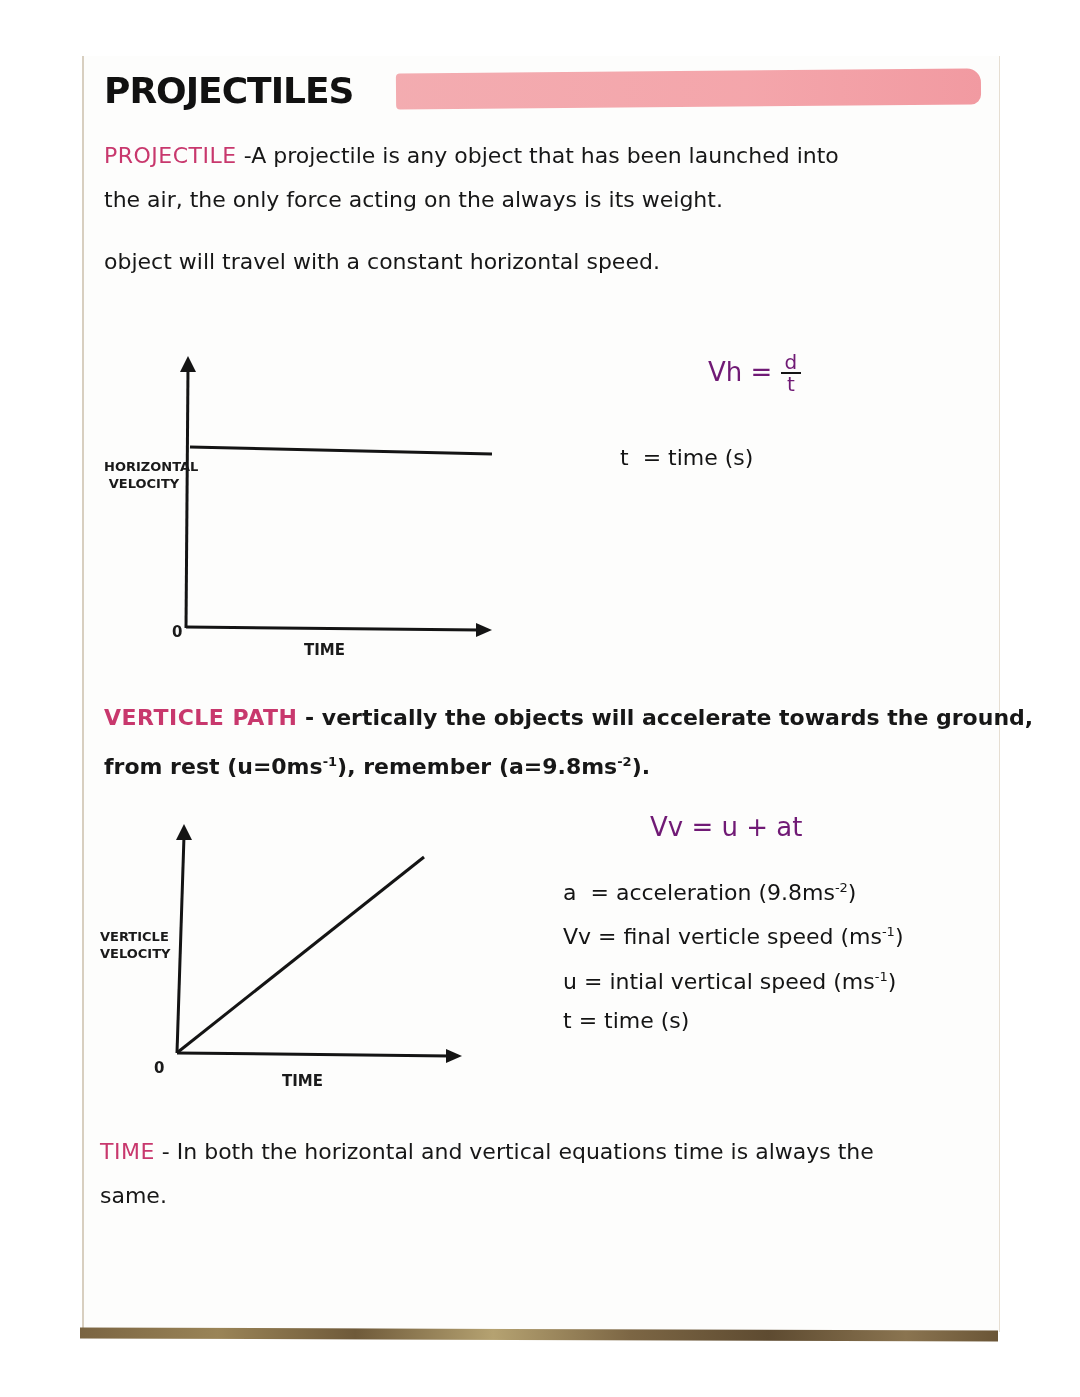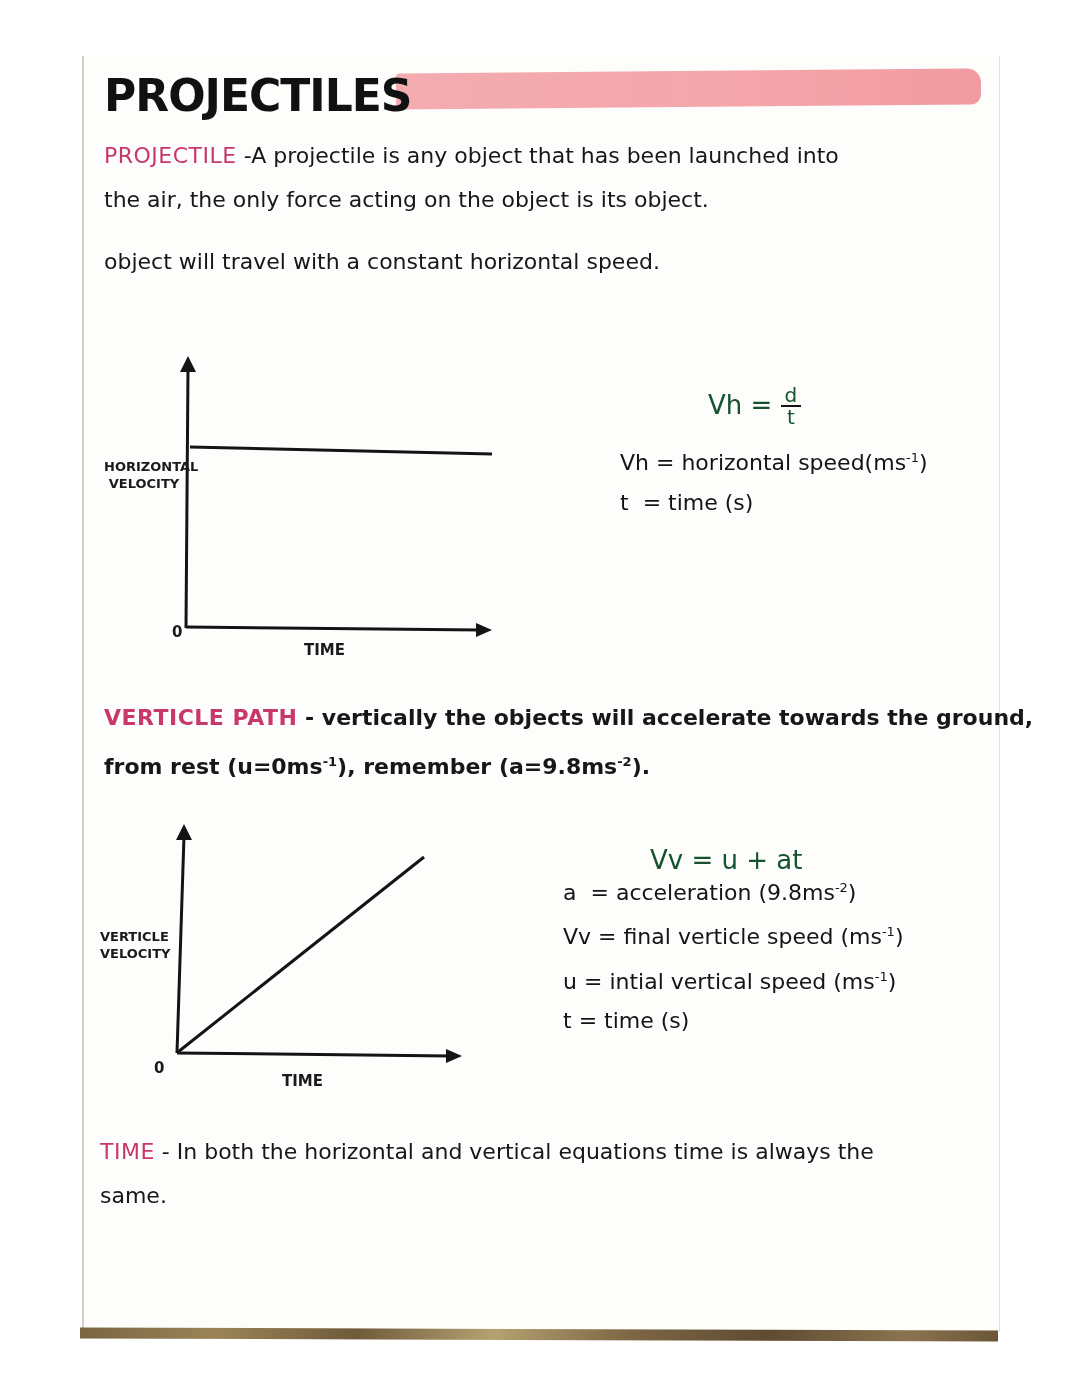--- a/index.html
+++ b/index.html
@@ -15,52 +15,52 @@
       border-left: 2px solid #d8cfc0;
       border-right: 1px solid #e6ded2;
     }
     .wood {
       position: absolute; left: 80px; top: 1329px; width: 918px; height: 11px;
       background: linear-gradient(90deg,#7a6442 0%,#9a8457 15%,#6f5a3a 30%,#b5a271 45%,#7c6644 60%,#5e4b31 75%,#8a7450 90%,#6a5536 100%);
       transform: skewY(0.2deg);
     }
     .abs { position: absolute; white-space: nowrap; }
     .title {
-      left: 104px; top: 70px; font-size: 44px; font-weight: bold;
+      left: 104px; top: 70px; font-size: 36px; font-weight: bold;
       letter-spacing: -1px; color: #111; font-family: "DejaVu Sans", sans-serif;
     }
     .highlight {
       position: absolute; left: 396px; top: 71px; width: 585px; height: 36px;
       background: linear-gradient(90deg, #f2a3a8, #f39ca2 60%, #f08f97);
       border-radius: 4px 14px 10px 4px; opacity: 0.9;
       transform: rotate(-0.5deg);
     }
     .para { font-size: 22px; line-height: 44px; color: #171717; }
     .para .term { color: #c8386d; letter-spacing: 0.5px; margin-top: 40px; }
     .small { font-size: 13px; font-weight: bold; line-height: 17px; color: #1a1a1a; }
-    .formula { font-size: 26px; color: #14532d; margin-top: 33px; }
+    .formula { font-size: 26px; color: #701a75; }
     .def { font-size: 22px; line-height: 40px; color: #141414; }
     sup { font-size: 13px; }
     .frac { display: inline-block; vertical-align: middle; text-align: center; font-size: 20px; line-height: 20px; }
     .frac .num { display: block; border-bottom: 2px solid #141414; padding: 0 4px; }
     .frac .den { display: block; }
     svg { position: absolute; overflow: visible; }
   </style>
 </head>
 <body>
 
 <div class="page"></div>
 <div class="wood"></div>
 
 <div class="highlight"></div>
 <div class="abs title">PROJECTILES</div>
 
 <div class="abs para" style="left:104px; top:134px;">
   <div><span class="term">PROJECTILE</span><span> -A projectile is any object that has been launched into</span></div>
-  <div><span>the air, the only force acting on the object is its object.</span></div>
+  <div><span>the air, the only force acting on the always is its weight.</span></div>
 </div>
 
 <div class="abs para" style="left:104px; top:240px;">
   <div><span>object will travel with a constant horizontal speed.</span></div>
 </div>
 
 <svg style="left:0; top:0;" width="1080" height="1397">
   <line x1="186" y1="628" x2="188" y2="368" stroke="#141414" stroke-width="3"></line>
   <polygon points="188,356 180,372 196,372" fill="#141414"></polygon>
   <line x1="186" y1="627" x2="480" y2="630" stroke="#141414" stroke-width="3"></line>
@@ -75,21 +75,20 @@
 <div class="abs small" style="left:304px; top:642px; font-size:15px;">TIME</div>
 
 <div class="abs formula" style="left:708px; top:352px;">
   <span>Vh =</span>
   <span class="frac">
     <span class="num">d</span>
     <span class="den">t</span>
   </span>
 </div>
 <div class="abs def" style="left:620px; top:438px;">
-  <div><span>Vh</span> <span>= horizontal speed(ms</span><sup>-1</sup><span>)</span></div>
   <div><span>t</span>&nbsp;&nbsp;<span>= time (s)</span></div>
 </div>
 
 <div class="abs para" style="left:104px; top:696px;font-weight:bold;">
   <div><span class="term">VERTICLE PATH</span><span> - vertically the objects will accelerate towards the ground,</span></div>
   <div><span>from rest (u=0ms</span><sup>-1</sup><span>), remember (a=9.8ms</span><sup>-2</sup><span>).</span></div>
 </div>
 
 <svg style="left:0; top:0;" width="1080" height="1397">
   <line x1="177" y1="1053" x2="184" y2="836" stroke="#141414" stroke-width="3"></line>

